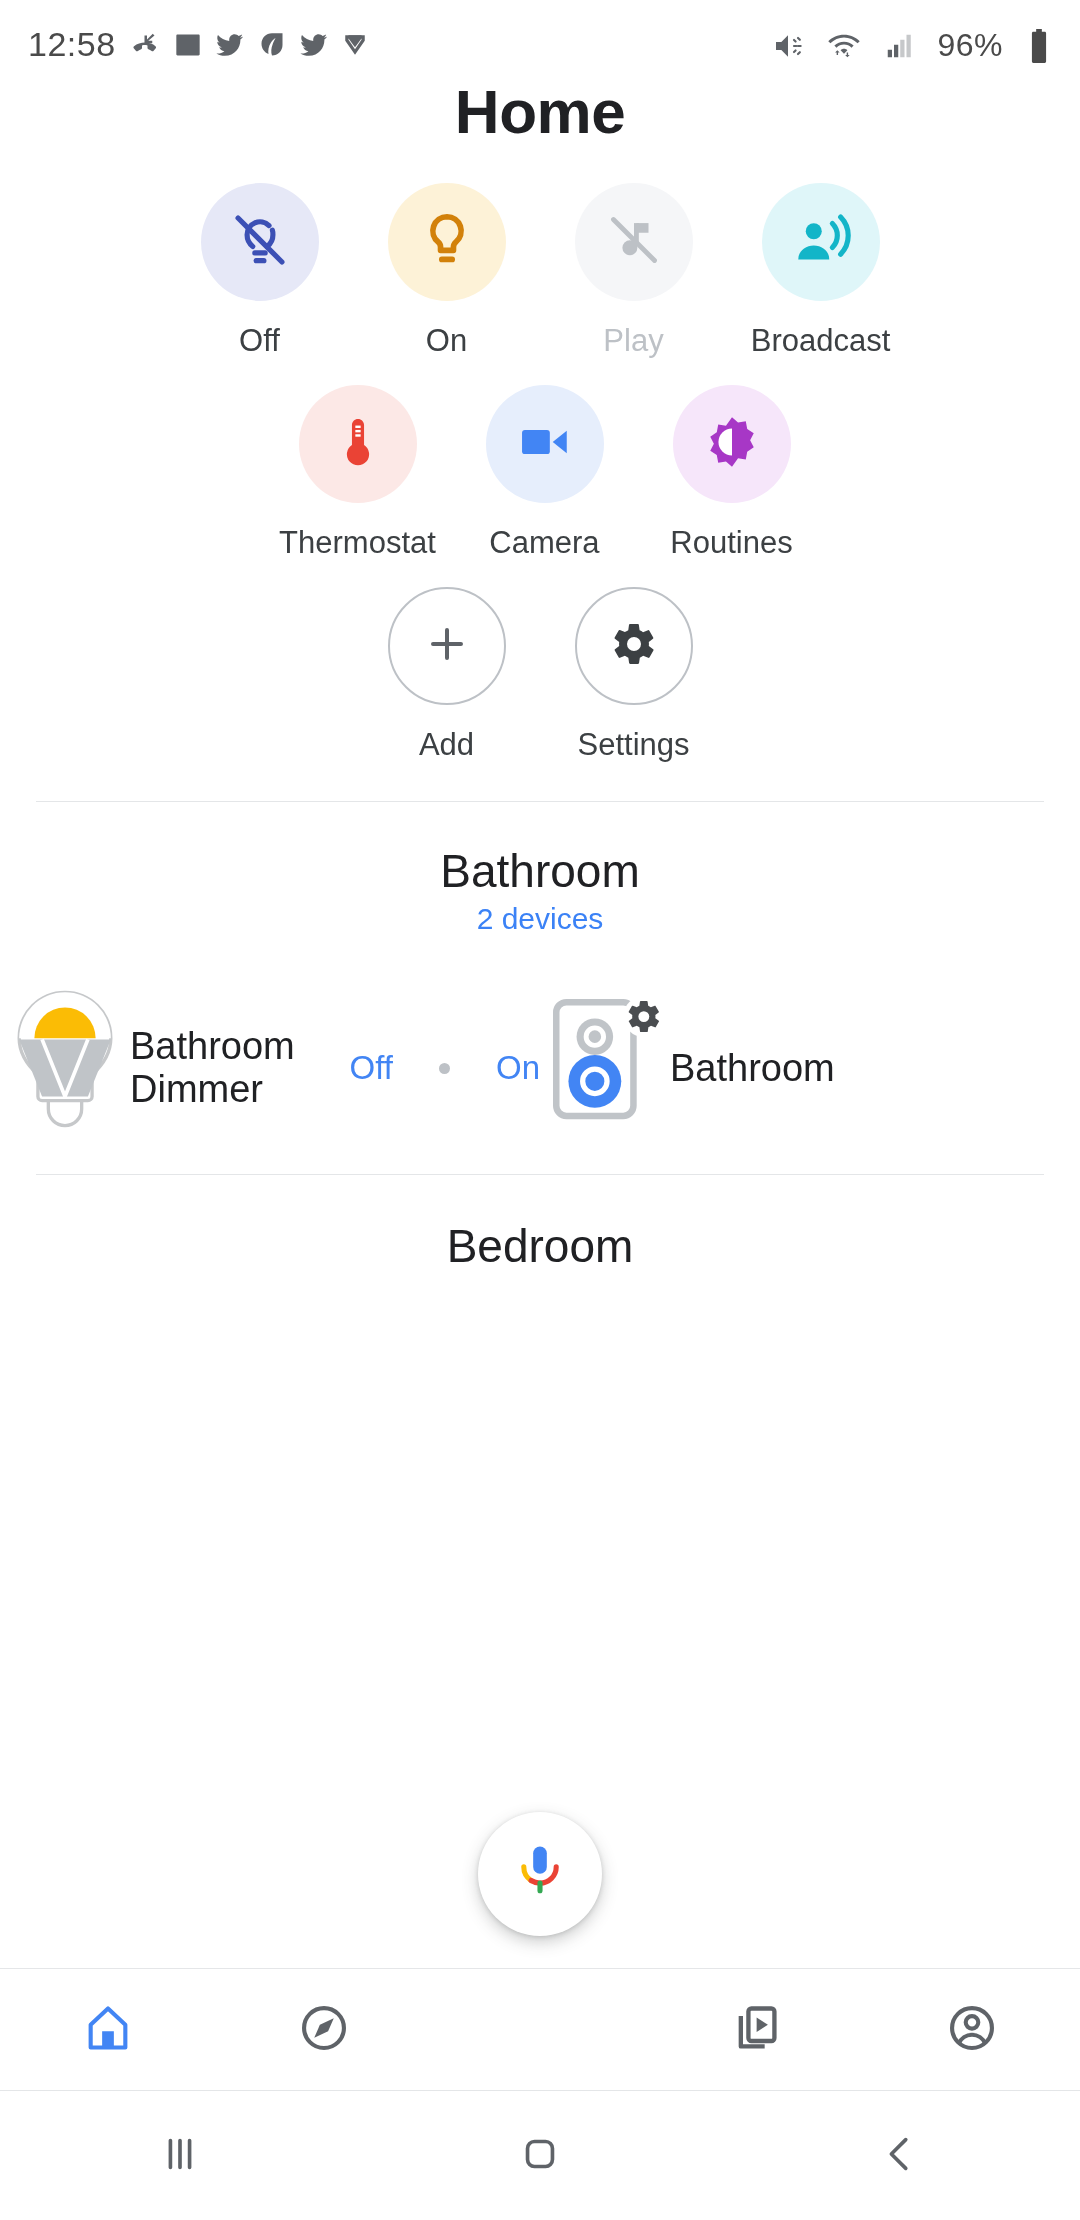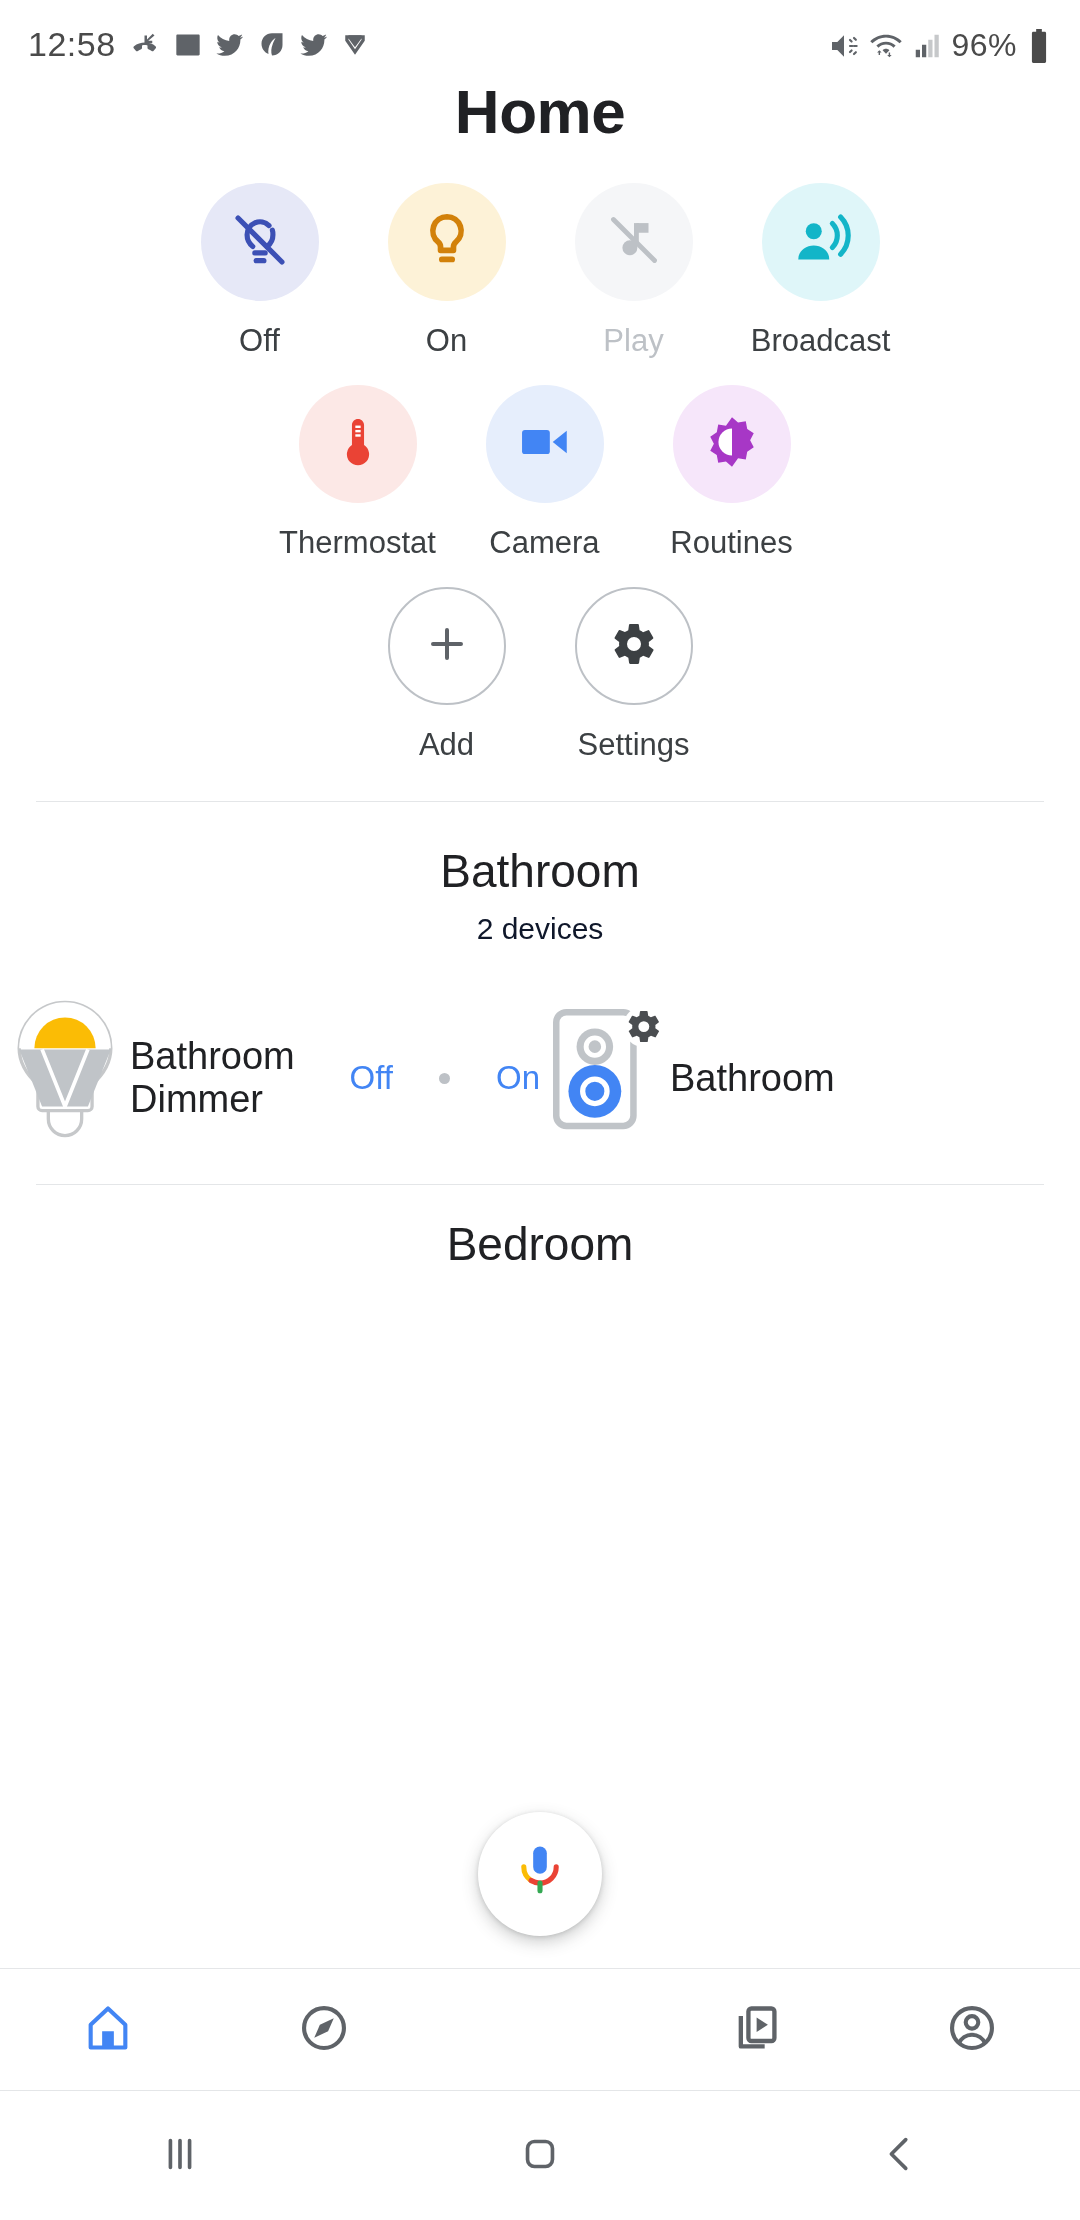--- a/index.html
+++ b/index.html
@@ -14,21 +14,21 @@
 
   
   .statusbar{
     height:64px; width:100%;
     display:flex; align-items:flex-end;
     padding:0 28px;
     color:#5f6368;
   }
   .sb-left{ display:flex; align-items:center; gap:14px; }
   .sb-time{ font-size:34px; letter-spacing:0.5px; color:#4a4a4a; }
-  .sb-right{ display:flex; align-items:center; gap:9px; margin-left:auto; }
+  .sb-right{ display:flex; align-items:center; gap:23px; margin-left:auto; }
   .sb-pct{ font-size:32px; color:#4a4a4a; letter-spacing:0.5px; }
   .sb-ico{ display:inline-flex; align-items:center; justify-content:center; }
 
   
   .page-title{
     text-align:center;
     font-size:62px;
     font-weight:700;
     color:#202124;
     margin-top:12px;
@@ -68,22 +68,22 @@
   .room-title{
     text-align:center;
     font-size:46px;
     color:#202124;
     margin-top:42px;
     font-weight:400;
   }
   .room-sub{
     text-align:center;
     font-size:30px;
-    color:#0f172a;
-    margin-top:14px;
+    color:#3b82f6;
+    margin-top:4px;
   }
 
   .devices{
     display:flex;
     margin-top:38px;
   }
   .device{
     width:50%;
     display:flex; flex-direction:row; align-items:center;
   }
@@ -104,21 +104,21 @@
     width:11px; height:11px; border-radius:50%; background:#bdc1c6;
   }
 
   .hr2{ height:1px; background:#e4e6e8; margin:40px 36px 0 36px; }
 
   
   .next-room{
     text-align:center;
     font-size:46px;
     color:#202124;
-    margin-top:32px;
+    margin-top:44px;
     font-weight:400;
   }
 
   
   .fab{
     position:absolute;
     left:50%; transform:translateX(-50%);
     top:1812px;
     width:124px; height:124px; border-radius:50%;
     background:#ffffff;

